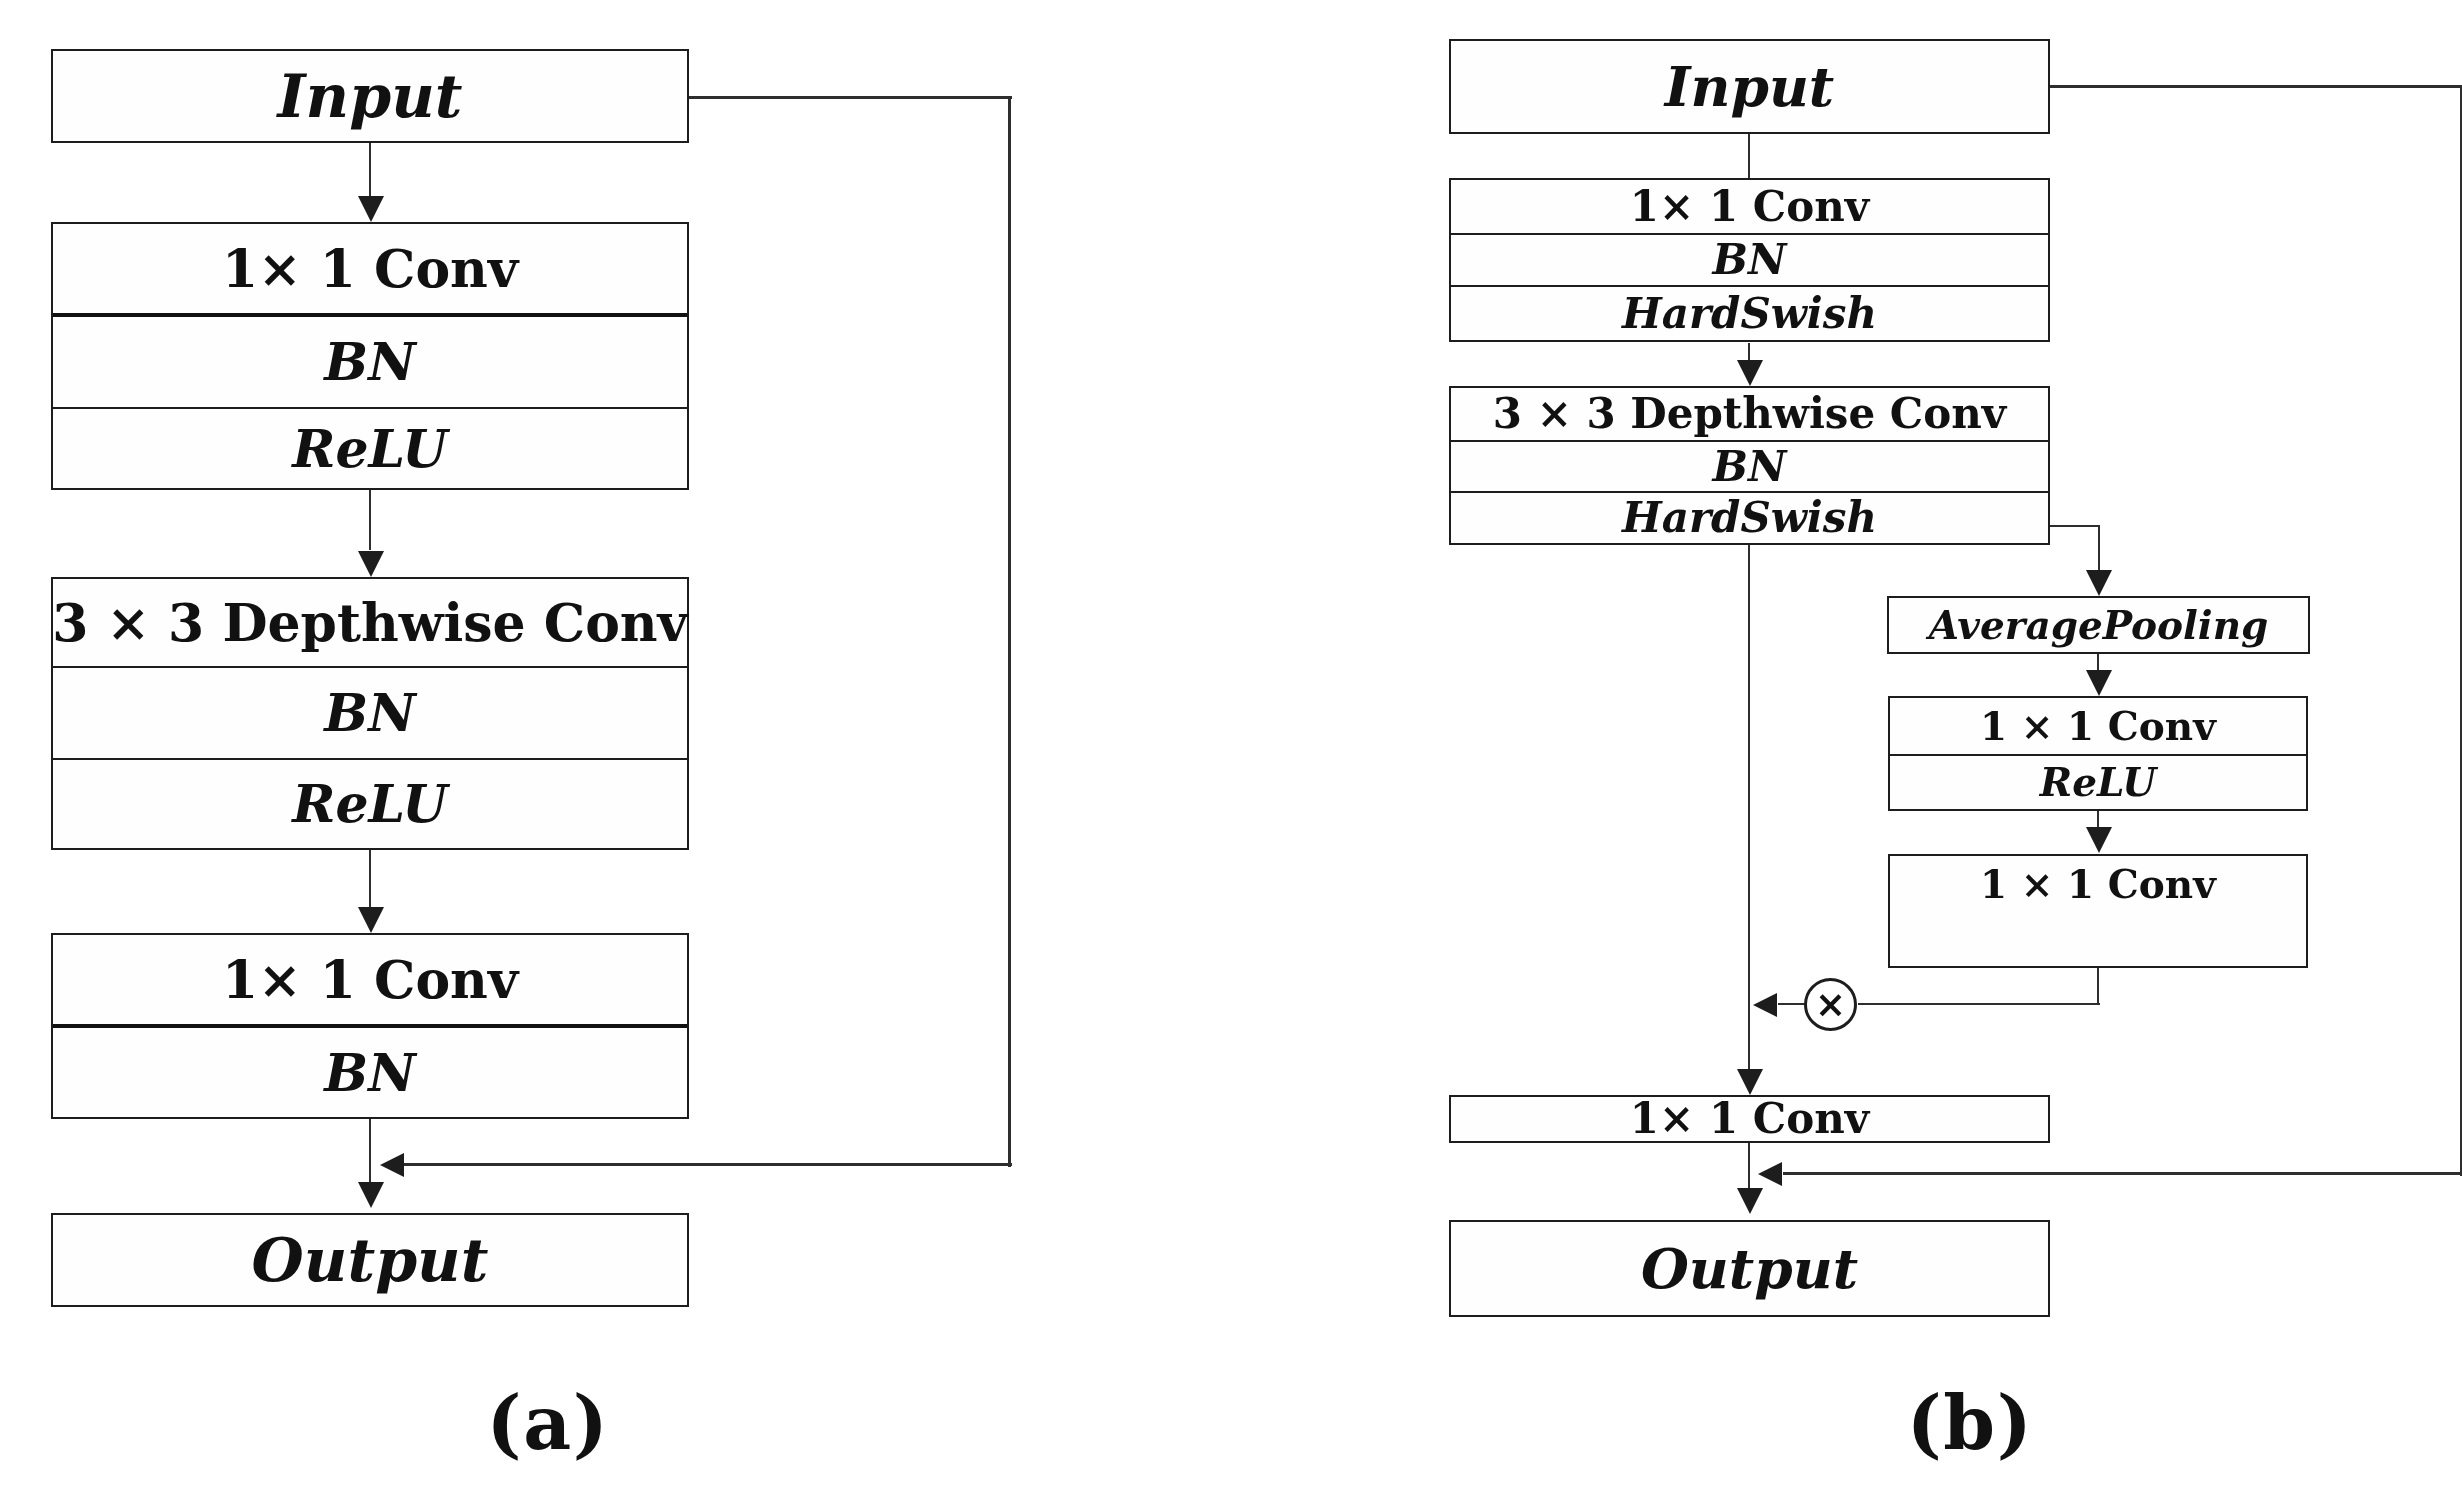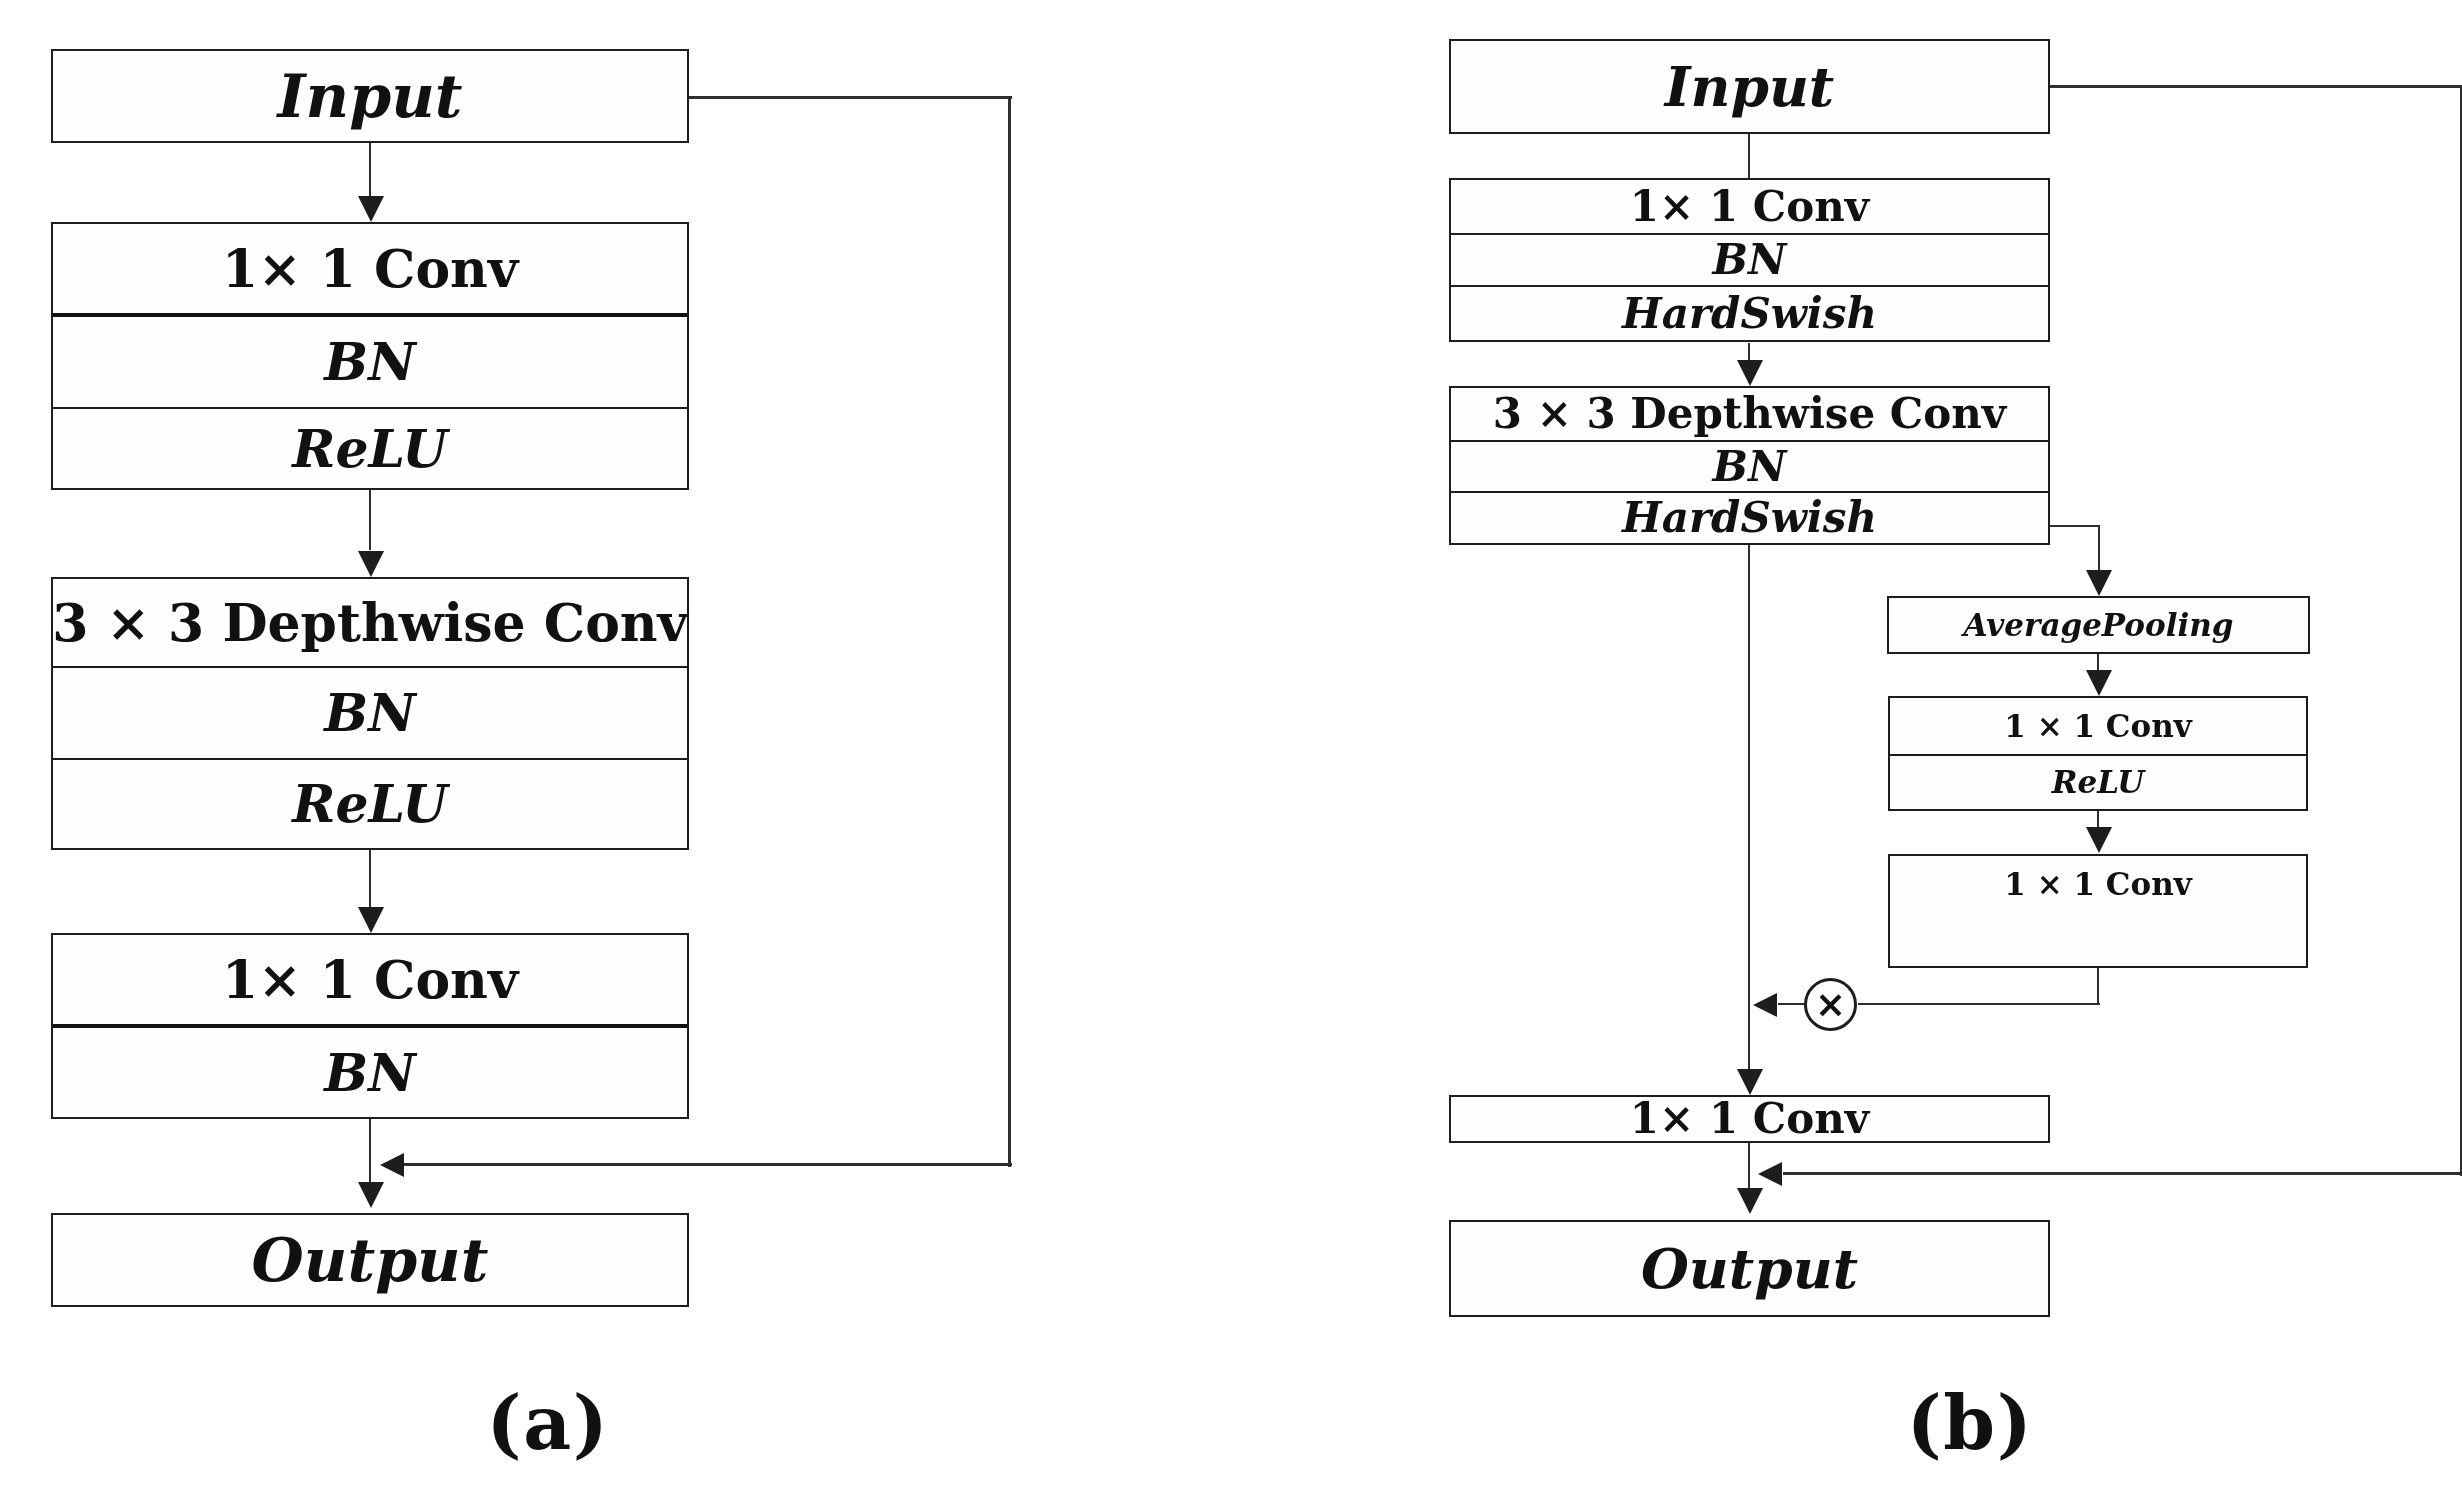--- a/index.html
+++ b/index.html
@@ -26,21 +26,21 @@
     line-height:1;
     white-space:nowrap;
   }
   .row.it{font-style:italic;}
   .div-thin{border-top:2.4px solid #1d1d1d;}
   .div-heavy{border-top:4.8px solid #111;}
   .fz-a{font-size:52px;}
   .fz-a-big{font-size:60px;}
   .fz-b{font-size:42px;}
   .fz-b-big{font-size:55px;}
-  .fz-se{font-size:31px;}
+  .fz-se{font-size:39px;}
   .line{position:absolute;background:#2e2e2e;}
   .arrow-down{
     position:absolute;width:0;height:0;
     border-left:13px solid transparent;
     border-right:13px solid transparent;
     border-top:26px solid #1d1d1d;
   }
   .arrow-left{
     position:absolute;width:0;height:0;
     border-top:12px solid transparent;

